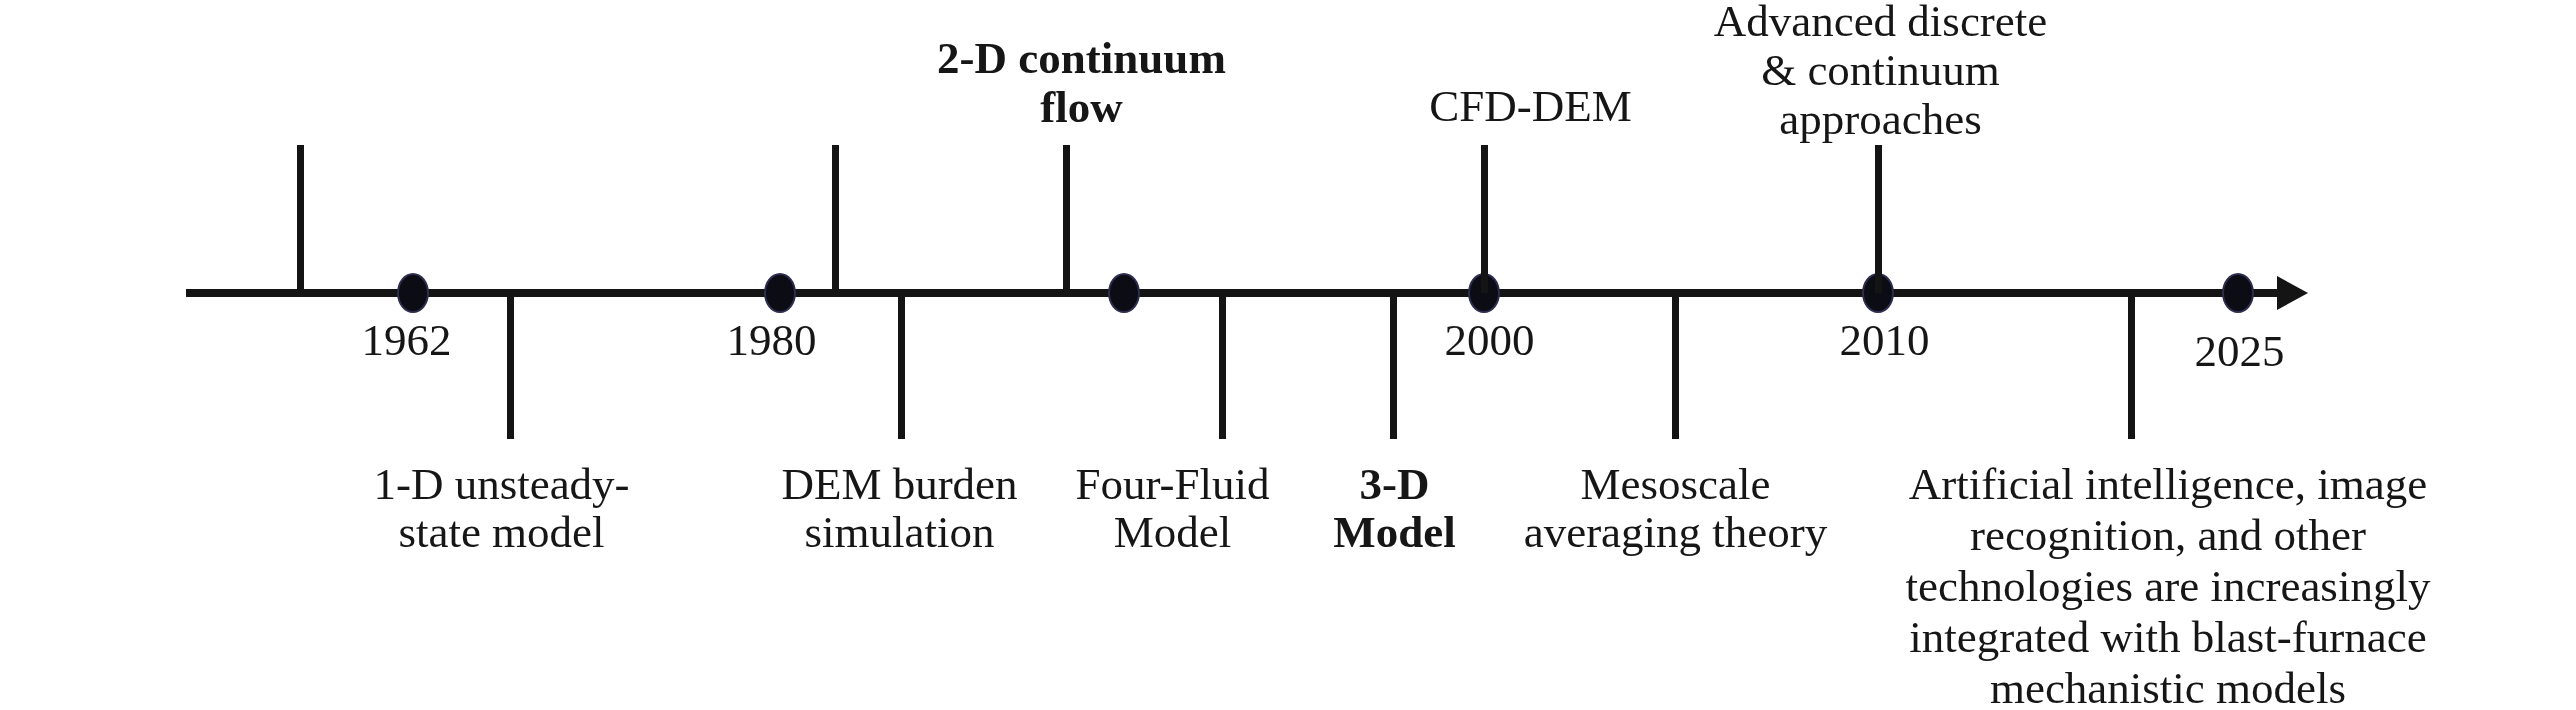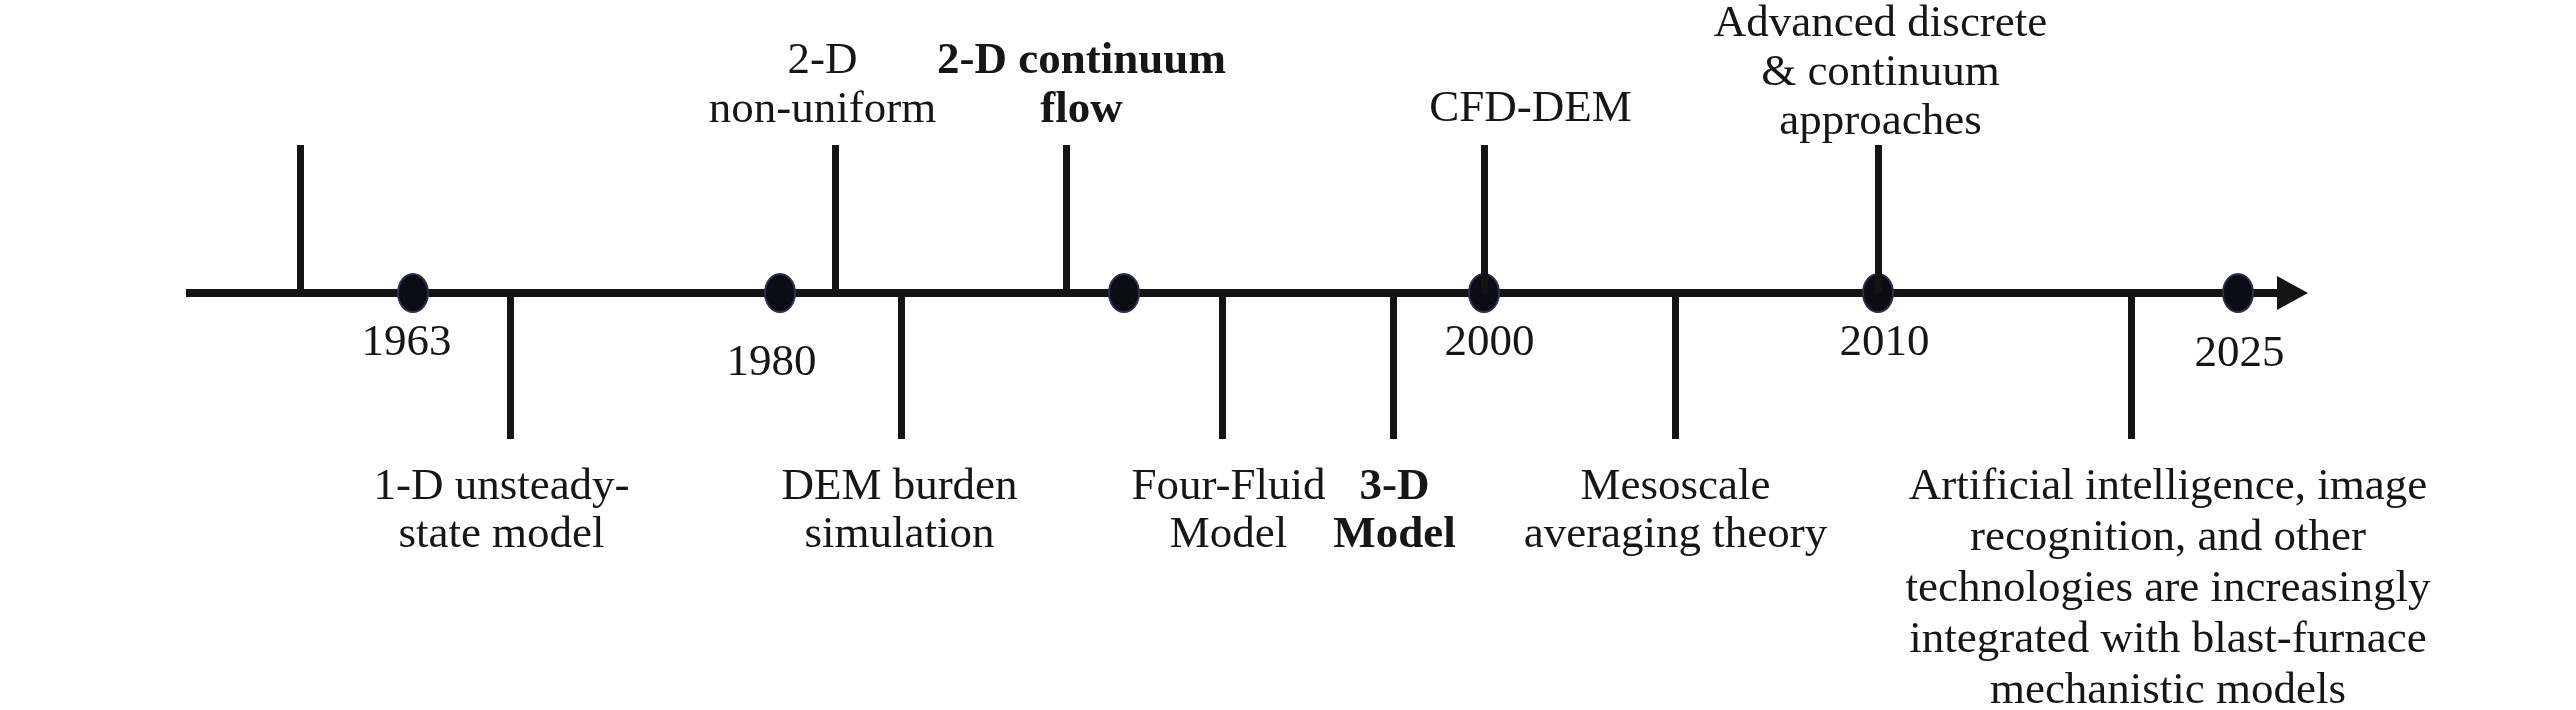--- a/index.html
+++ b/index.html
@@ -62,51 +62,49 @@
   .lbl.below { line-height: 48px; top: 460px; }
   .lbl.below.wide { width: 754px; line-height: 51px; top: 459px; }
 </style>
 </head>
 <body>
 
 <div id="fig">
     <div class="axis-line" style="left: 186px; top: 289px; width: 2093px; background: rgb(20, 20, 20);"></div>
     <div class="axis-arrowhead" style="left: 2277px; top: 276px; border-left-color: rgb(20, 20, 20);"></div>
     <div class="dot" style="left: 397px;"></div>
-    <div class="lbl year" style="left: 291px;">1963</div>
+    <div class="lbl year" style="left: 291px;">1962</div>
     <div class="dot" style="left: 764px;"></div>
-    <div class="lbl year" style="left: 656px; margin-top: 20px;">1980</div>
+    <div class="lbl year" style="left: 656px;">1980</div>
     <div class="dot" style="left: 1108px;"></div>
     <div class="dot" style="left: 1468px;"></div>
     <div class="lbl year" style="left: 1374px;">2000</div>
     <div class="dot" style="left: 1862px;"></div>
     <div class="lbl year" style="left: 1769px;">2010</div>
     <div class="dot" style="left: 2222px;"></div>
     <div class="lbl year" style="left: 2124px; margin-top: 11px;">2025</div>
     <div class="tick above" style="left: 297px; background: rgb(20, 20, 20);"></div>
     <div class="tick above" style="left: 832px; background: rgb(20, 20, 20);"></div>
-    <div class="lbl above" style="left: 530px; top: 34px;">2-D
-non-uniform</div>
     <div class="tick above" style="left: 1063px; background: rgb(20, 20, 20);"></div>
     <div class="lbl above" style="left: 789px; top: 34px; font-weight: bold;">2-D continuum
 flow</div>
     <div class="tick above" style="left: 1481px; background: rgb(20, 20, 20);"></div>
     <div class="lbl above" style="left: 1238px; top: 82px;">CFD-DEM</div>
     <div class="tick above" style="left: 1875px; background: rgb(20, 20, 20);"></div>
     <div class="lbl above" style="left: 1588px; top: -3.1px;">Advanced discrete
 &amp; continuum
 approaches</div>
     <div class="tick below" style="left: 507px; background: rgb(20, 20, 20);"></div>
     <div class="lbl below" style="left: 209px;">1-D unsteady-
 state model</div>
     <div class="tick below" style="left: 898px; background: rgb(20, 20, 20);"></div>
     <div class="lbl below" style="left: 607px;">DEM burden
 simulation</div>
     <div class="tick below" style="left: 1219px; background: rgb(20, 20, 20);"></div>
-    <div class="lbl below" style="left: 936px; text-align: center;">Four-Fluid
+    <div class="lbl below" style="left: 880px; text-align: center;">Four-Fluid
 Model</div>
     <div class="tick below" style="left: 1390px; background: rgb(20, 20, 20);"></div>
     <div class="lbl below" style="left: 1102px; font-weight: bold;">3-D
 Model</div>
     <div class="tick below" style="left: 1672px; background: rgb(20, 20, 20);"></div>
     <div class="lbl below" style="left: 1383px;">Mesoscale
 averaging theory</div>
     <div class="tick below" style="left: 2128px; background: rgb(20, 20, 20);"></div>
     <div class="lbl below wide" style="left: 1791px;">Artificial intelligence, image
 recognition, and other

